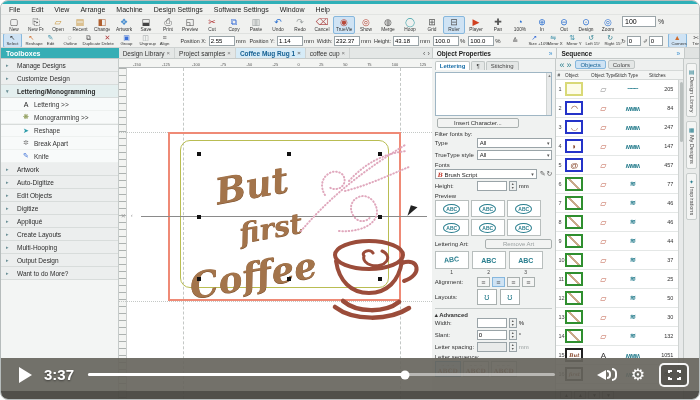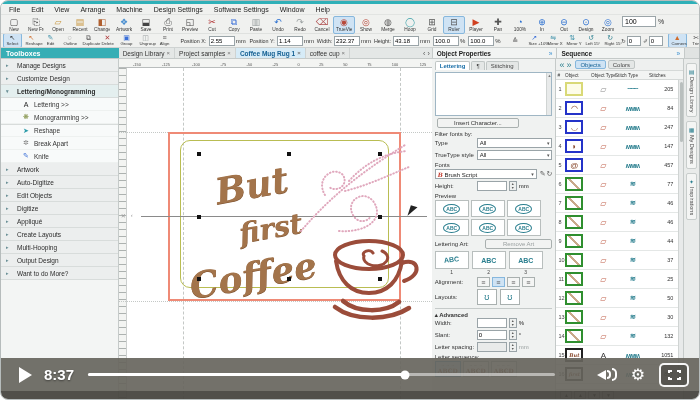--- a/index.html
+++ b/index.html
@@ -945,21 +945,21 @@
         </div>
         <div class="vtab">
           <span class="vic">✦</span>
           <span>Inspirations</span>
         </div>
       </div>
   </div>
 
   <div class="player">
     <div class="play-btn"></div>
-    <div class="ptime">8:37</div>
+    <div class="ptime">3:37</div>
     <div class="track">
       <div class="fill" style="width: 68%;"></div>
       <div class="knob" style="left: 68%;"></div>
     </div>
     <div class="vol">
       <span class="cone"></span>
         <span class="w1"></span>
         <span class="w2"></span>
     </div>
     <div class="gear">⚙</div>

